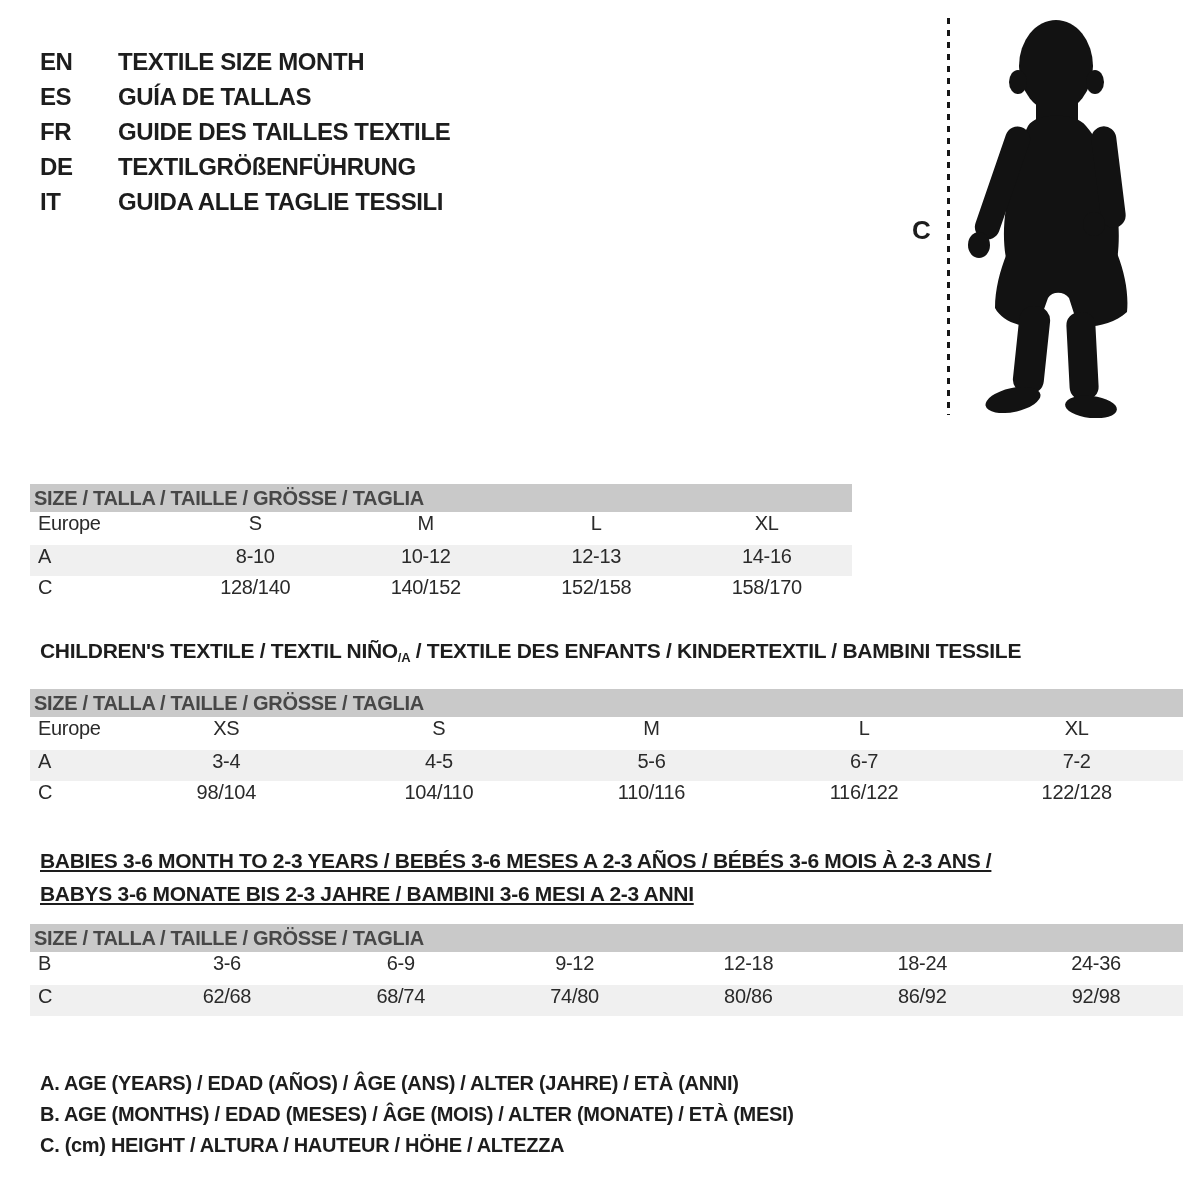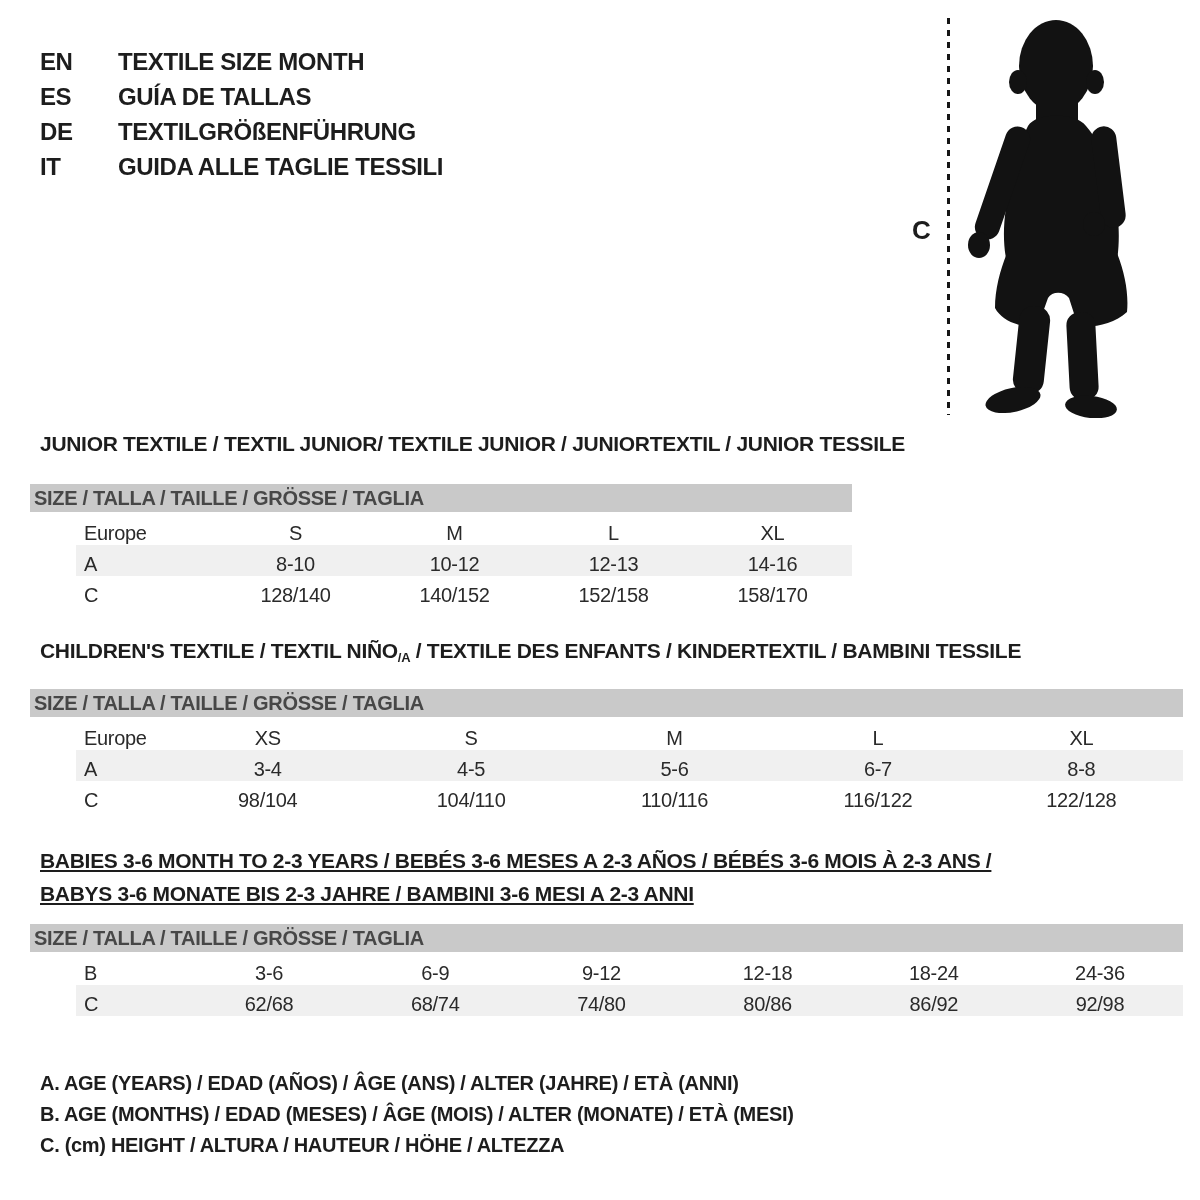--- a/index.html
+++ b/index.html
@@ -32,22 +32,22 @@
 
   
   .size-table { position:absolute; }
   .junior-table   { left:30px; top:484px; width:822px; }
   .children-table { left:30px; top:689px; width:1153px; }
   .babies-table   { left:30px; top:924px; width:1153px; }
 
   .size-bar { height:28px; background:#c9c9c9; color:#474747;
               display:flex; align-items:center; padding-left:4px; box-sizing:border-box;
               font-weight:700; font-size:20px; letter-spacing:-0.3px; }
-  .t-row { display:flex; align-items:flex-end; height:31px; font-size:20px;
-           letter-spacing:-0.3px; color:#2a2a2a;margin-left:46px; }
+  .t-row { display:flex; align-items:flex-start; height:31px; font-size:20px;
+           letter-spacing:-0.3px; color:#2a2a2a; }
   .t-row.hdr { height:33px; }
   .t-row.alt { background:#f0f0f0; }
   .t-row .lbl  { padding-left:8px; box-sizing:border-box; }
   .junior-table   .lbl { width:140px; }
   .children-table .lbl { width:90px; }
   .babies-table   .lbl { width:110px; }
   .t-row .cell { flex:1; text-align:center; }
 
   
   .legend-block { position:absolute; left:40px; top:1068px; }
@@ -60,20 +60,24 @@
 <div class="page">
 
   <div class="lang-block">
     <div class="lang-row">
       <div class="lang-code">EN</div>
       <div class="lang-label">TEXTILE SIZE MONTH</div>
     </div>
     <div class="lang-row">
       <div class="lang-code">ES</div>
       <div class="lang-label">GUÍA DE TALLAS</div>
+    </div>
+    <div class="lang-row">
+      <div class="lang-code">FR</div>
+      <div class="lang-label">GUIDE DES TAILLES TEXTILE</div>
     </div>
     <div class="lang-row">
       <div class="lang-code">DE</div>
       <div class="lang-label">TEXTILGRÖßENFÜHRUNG</div>
     </div>
     <div class="lang-row">
       <div class="lang-code">IT</div>
       <div class="lang-label">GUIDA ALLE TAGLIE TESSILI</div>
     </div>
   </div>
@@ -92,21 +96,20 @@
       <rect x="24" y="110" width="25" height="118" rx="12.5" transform="rotate(19 36.5 169)"></rect>
       <ellipse cx="13" cy="231" rx="11" ry="13"></ellipse>
       <path d="M 44 232 L 148 232 C 158 254 163 278 161 298 C 148 310 128 314 112 312 L 103 284 C 98 277 86 277 82 284 L 72 312 C 54 314 36 307 29 294 C 29 272 36 250 44 232 Z"></path>
       <rect x="50" y="292" width="31" height="88" rx="14" transform="rotate(6 65.5 336)"></rect>
       <rect x="102" y="298" width="29" height="88" rx="13" transform="rotate(-3 116.5 342)"></rect>
       <ellipse cx="47" cy="386" rx="28" ry="12" transform="rotate(-12 47 386)"></ellipse>
       <ellipse cx="125" cy="393" rx="26" ry="11" transform="rotate(6 125 393)"></ellipse>
     </g>
   </svg>
 
-  <div class="section-heading heading-junior">JUNIOR TEXTILE / TEXTIL JUNIOR/ TEXTILE JUNIOR / JUNIORTEXTIL / JUNIOR TESSILE</div>
   <div class="size-table junior-table">
     <div class="size-bar">SIZE / TALLA / TAILLE / GRÖSSE / TAGLIA</div>
     <div class="t-row hdr">
       <div class="lbl">Europe</div>
       <div class="cell">S</div>
       <div class="cell">M</div>
       <div class="cell">L</div>
       <div class="cell">XL</div>
     </div>
     <div class="t-row alt">
@@ -135,21 +138,21 @@
       <div class="cell">M</div>
       <div class="cell">L</div>
       <div class="cell">XL</div>
     </div>
     <div class="t-row alt">
       <div class="lbl">A</div>
       <div class="cell">3-4</div>
       <div class="cell">4-5</div>
       <div class="cell">5-6</div>
       <div class="cell">6-7</div>
-      <div class="cell">8-8</div>
+      <div class="cell">7-2</div>
     </div>
     <div class="t-row">
       <div class="lbl">C</div>
       <div class="cell">98/104</div>
       <div class="cell">104/110</div>
       <div class="cell">110/116</div>
       <div class="cell">116/122</div>
       <div class="cell">122/128</div>
     </div>
   </div>

